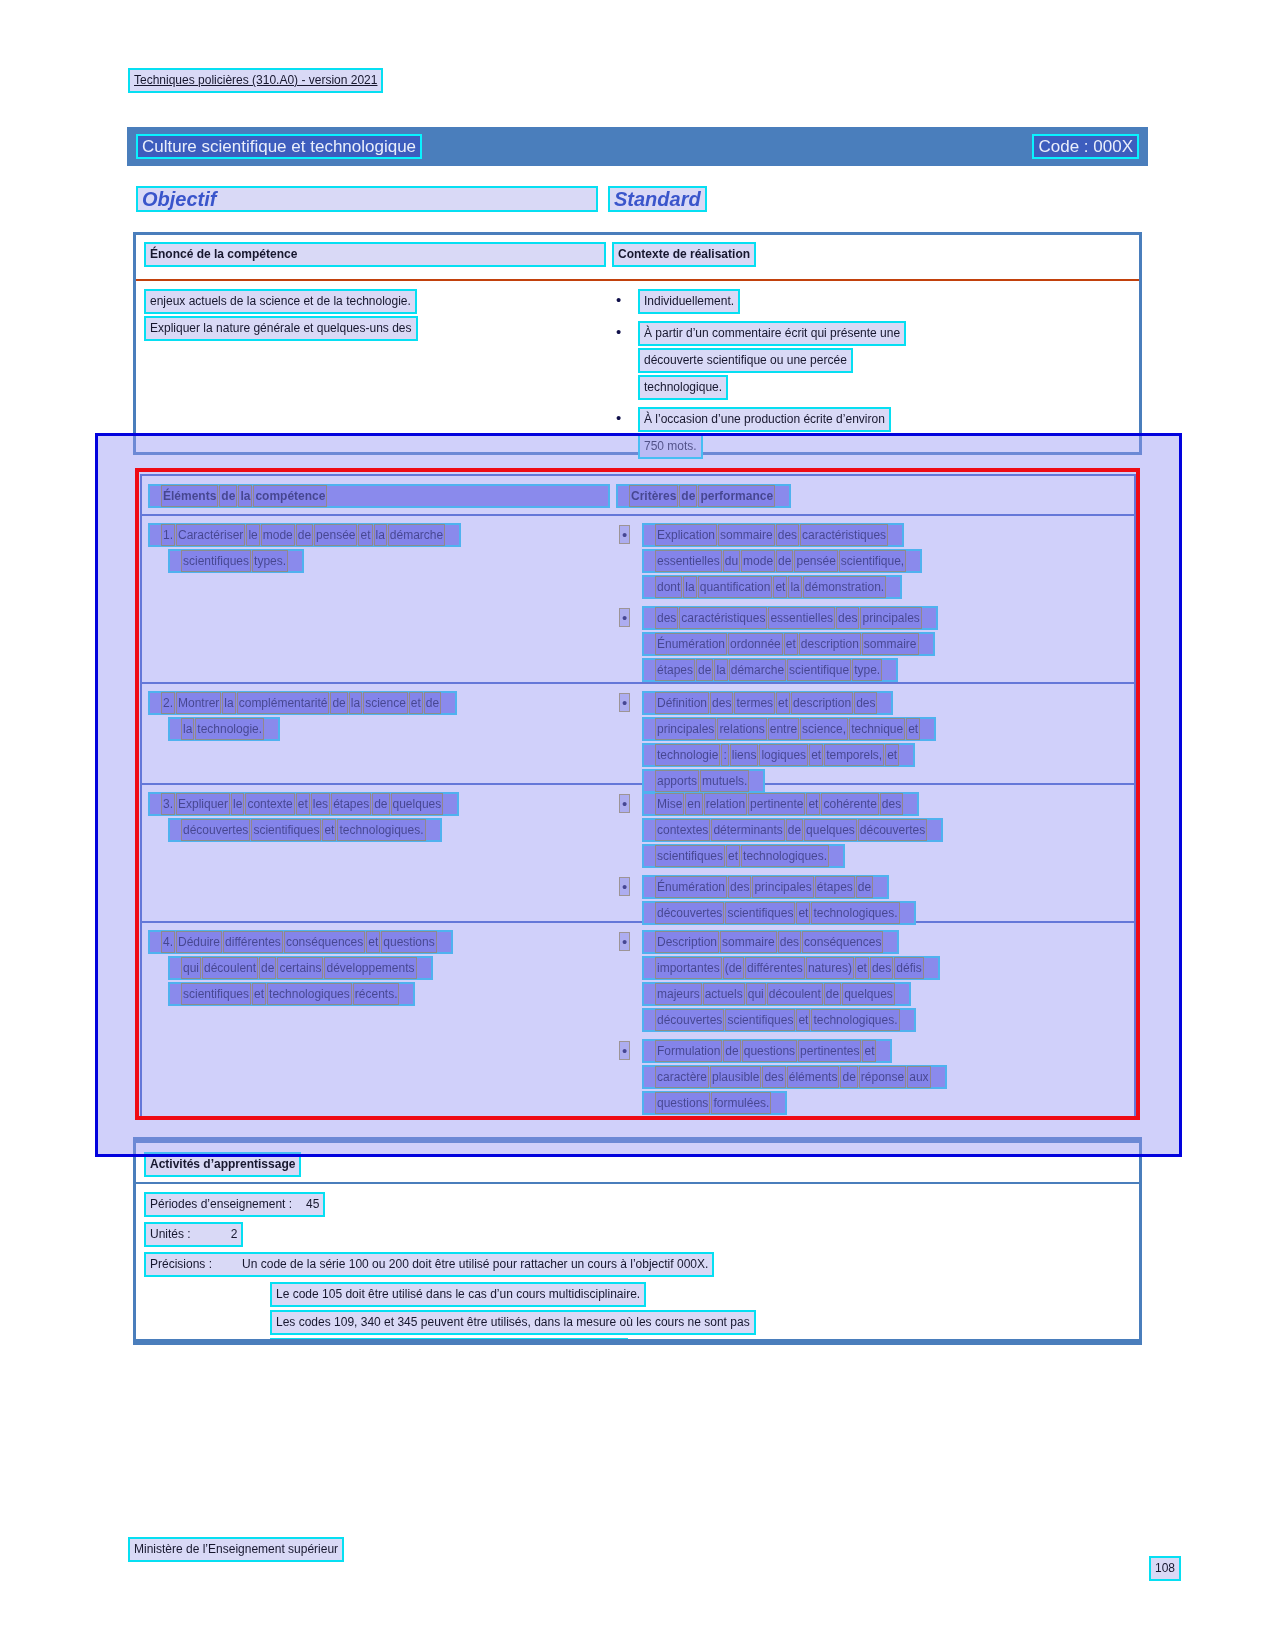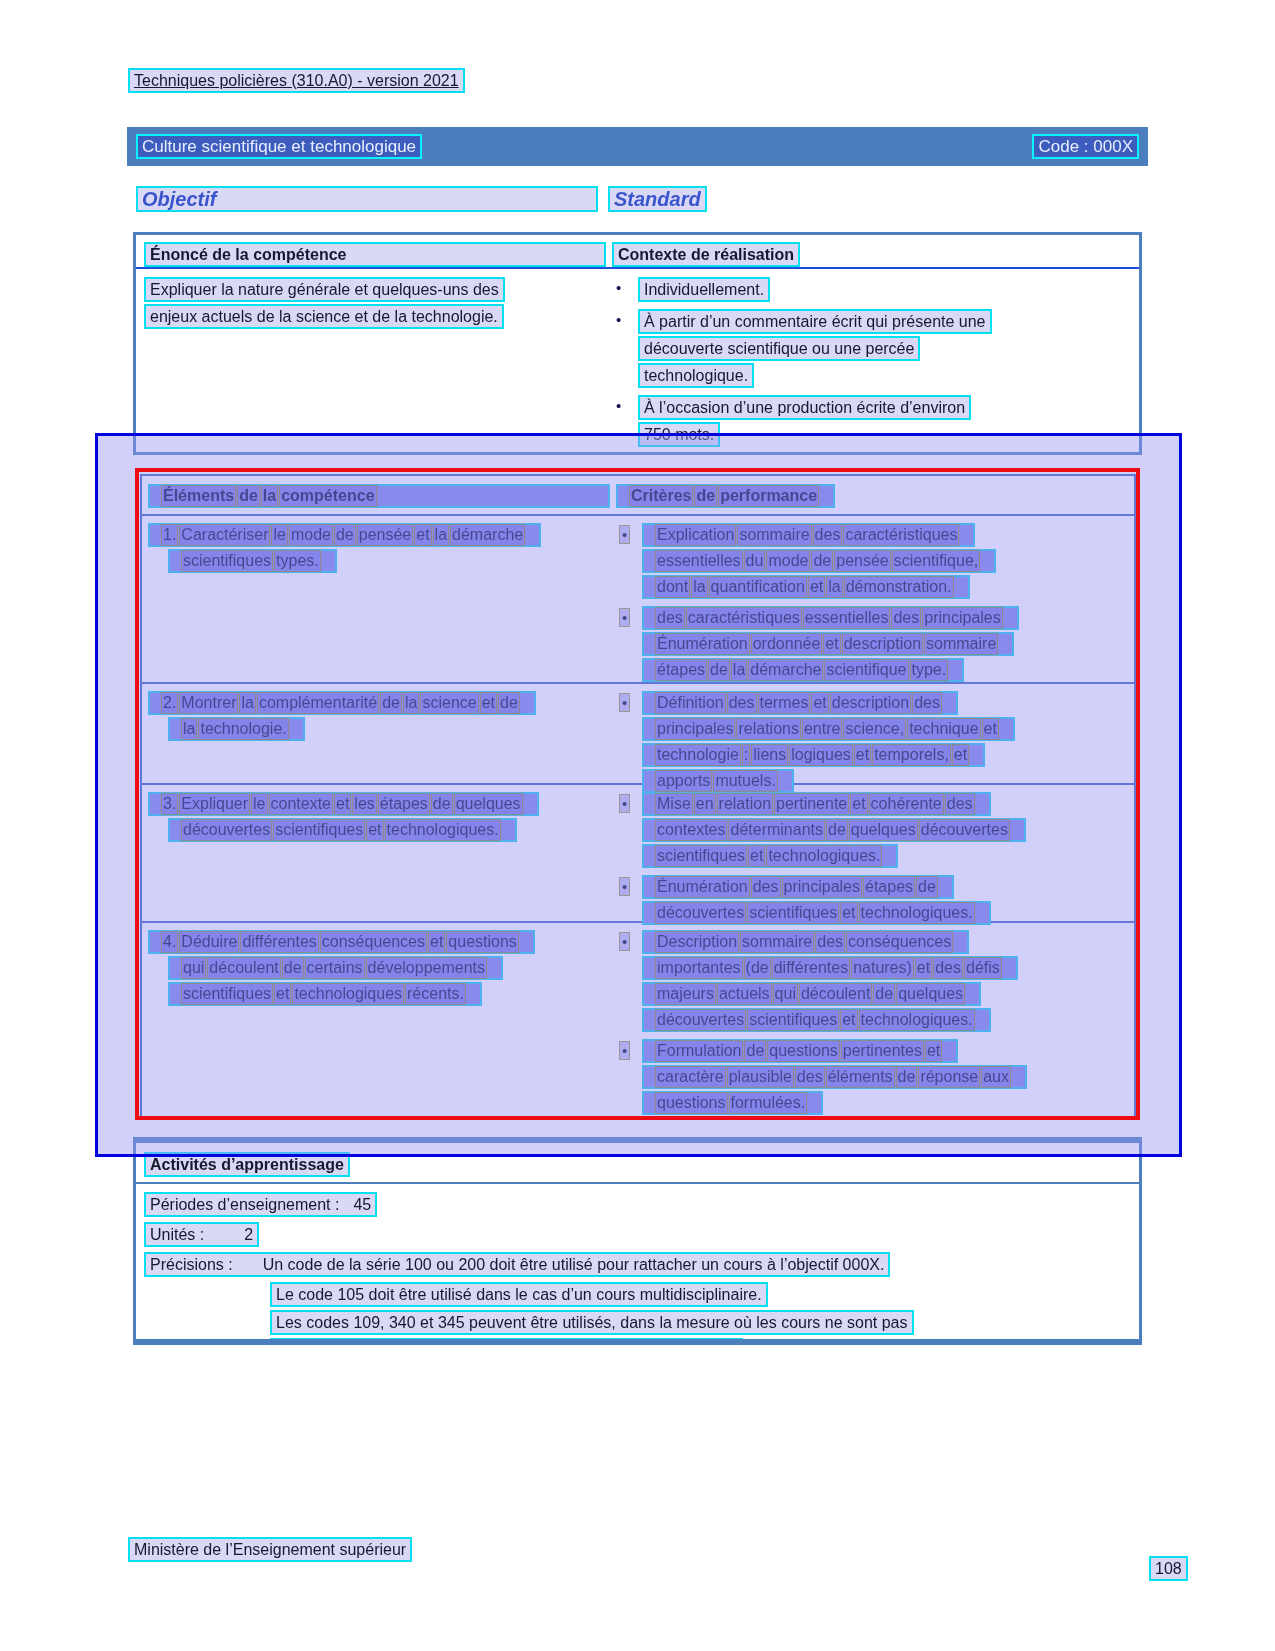--- a/index.html
+++ b/index.html
@@ -2,39 +2,39 @@
 <html><head>
 <meta charset="utf-8">
 <style>
   html,body{margin:0;padding:0;background:#ffffff;}
   .page{position:relative;width:1275px;height:1651px;background:#ffffff;overflow:hidden;
         font-family:"Liberation Sans", sans-serif;}
   .abs{position:absolute;}
 
   
   .hl{display:inline-block;border:2px solid #06dff2;background:#d9d9f6;padding:0 4px;
-      font-size:16px;line-height:21px;color:#17172e;white-space:nowrap;}
+      font-size:12px;line-height:21px;color:#17172e;white-space:nowrap;}
   .underline{text-decoration:underline;}
   .bold{font-weight:bold;}
   .wide{width:462px;box-sizing:border-box;}
 
   
   .bluebar{left:127px;top:127px;width:1021px;height:39px;background:#4a7ebc;
            display:flex;justify-content:space-between;align-items:center;
            padding:0 9px;box-sizing:border-box;}
   .bar-hl{background:rgba(48,60,192,0.5);border-color:#0af2ff;color:#e9eefb;font-size:17px;}
 
   
   .headings{left:136px;top:186px;width:1006px;display:flex;}
   .heading-text{font-weight:bold;font-style:italic;font-size:20px;line-height:22px;color:#3a55cb;}
   .std{margin-left:10px;}
 
   
   .tbl{box-sizing:border-box;}
-  .thead{display:flex;align-items:flex-start;padding:7px 8px 0;border-bottom:2px solid #1d4ed8;}
+  .thead{display:flex;align-items:flex-start;padding:7px 8px 12px;border-bottom:2px solid #c2410c;}
   .tbody{display:flex;padding:8px 8px 0;}
   .col-l{width:468px;flex:none;}
   .col-r{flex:1;}
   .line-stack{display:flex;flex-direction:column;align-items:flex-start;gap:2px;}
   .bullet-group{position:relative;padding-left:26px;margin-bottom:7px;}
   .bullet{position:absolute;left:4px;top:2px;color:#10104a;font-size:15px;line-height:17px;}
 
   .t1{left:133px;top:232px;width:1009px;height:223px;border:3px solid #4a7ebc;background:#fff;}
 
   
@@ -88,22 +88,22 @@
       <div class="col-l">
         <span class="hl bold wide">Énoncé de la compétence</span>
       </div>
       <div class="col-r">
         <span class="hl bold">Contexte de réalisation</span>
       </div>
     </div>
     <div class="tbody">
       <div class="col-l">
         <div class="line-stack">
+            <div class="hl">enjeux actuels de la science et de la technologie.</div>
             <div class="hl">Expliquer la nature générale et quelques-uns des</div>
-            <div class="hl">enjeux actuels de la science et de la technologie.</div>
           </div>
       </div>
       <div class="col-r">
         <div class="bullet-group">
           <span class="bullet">•</span>
           <div class="line-stack">
               <div class="hl">Individuellement.</div>
             </div>
         </div>
         <div class="bullet-group">

